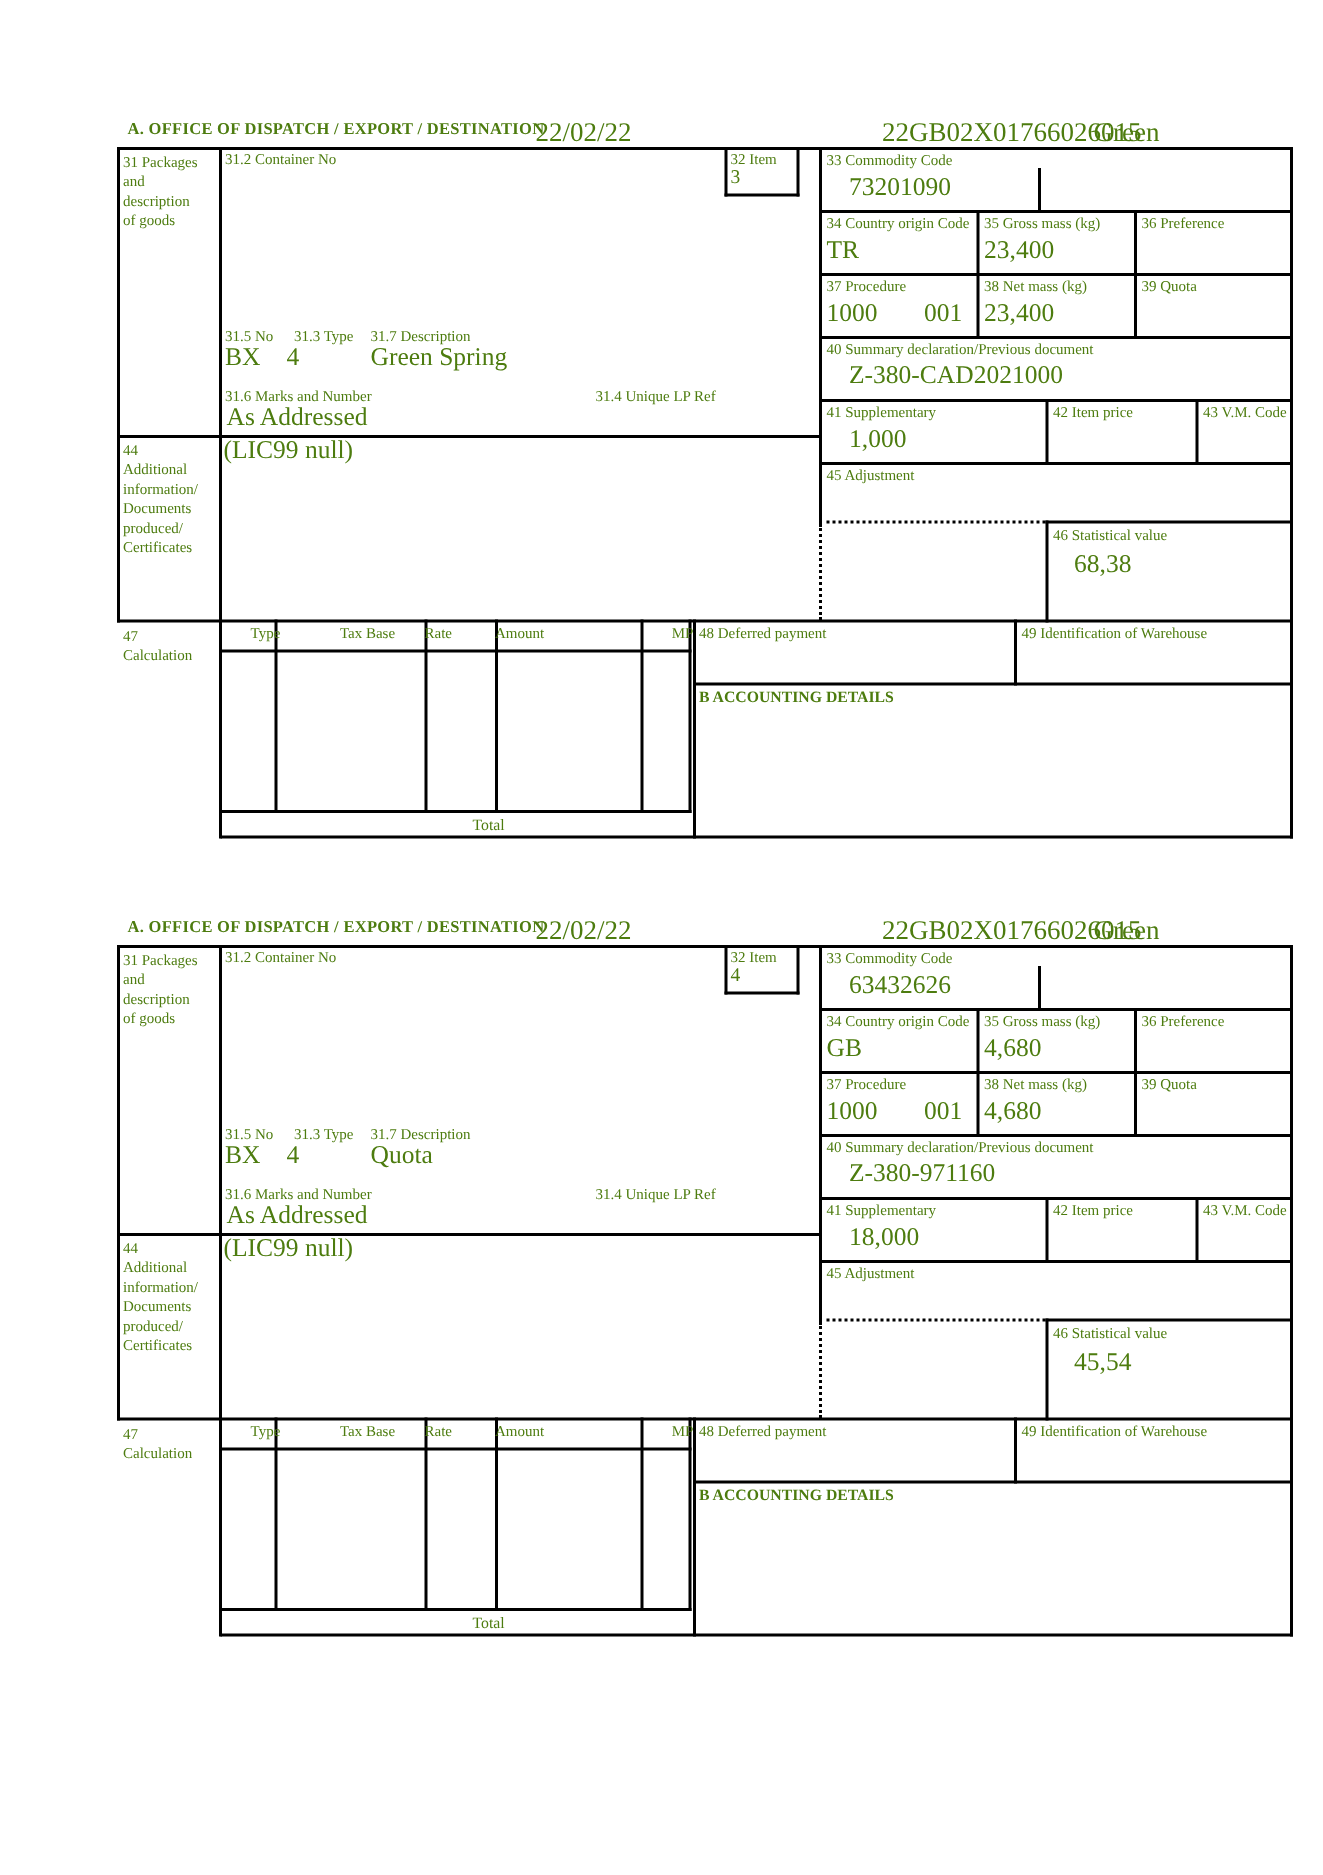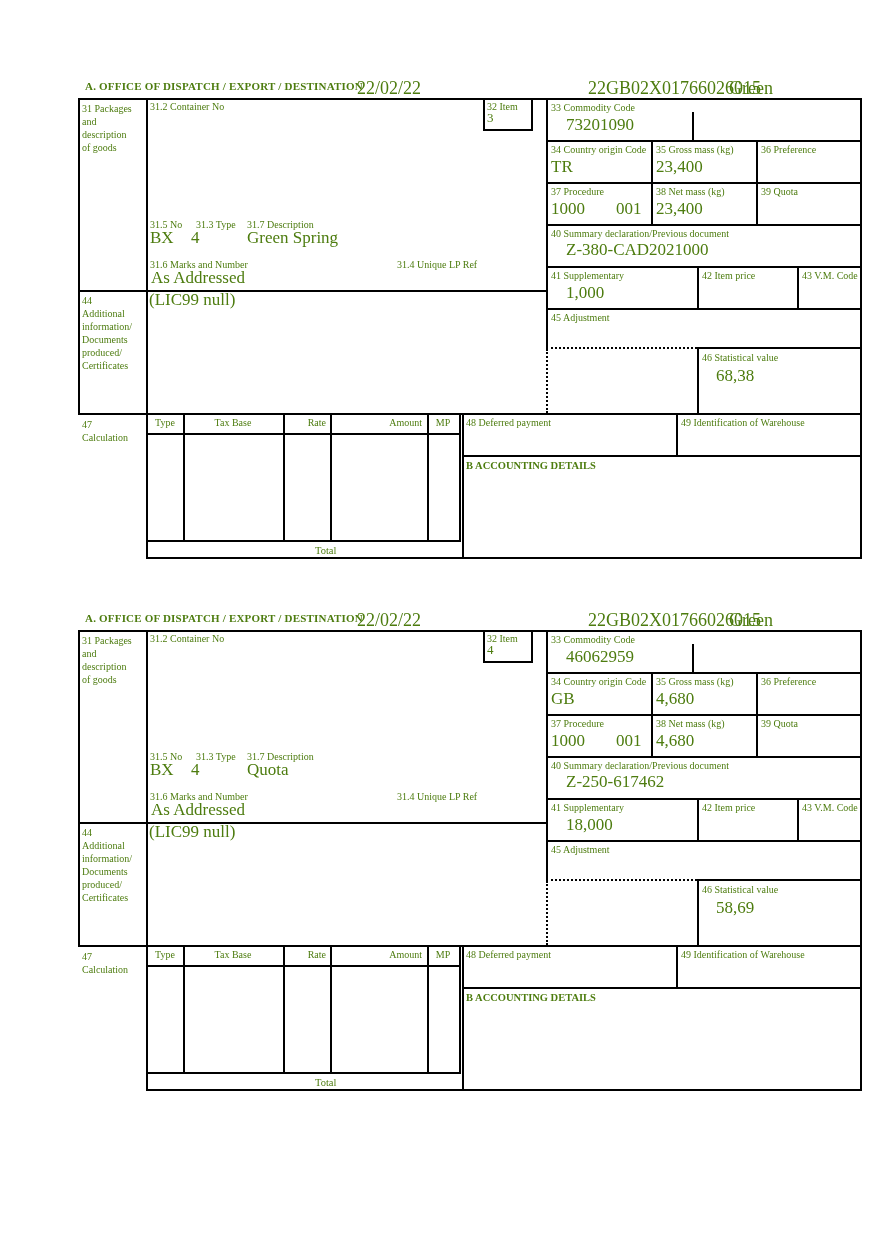--- a/index.html
+++ b/index.html
@@ -9,22 +9,22 @@
   .ln{position:absolute;background:#000;display:block;}
   .dh{background:none;height:0 !important;border-top:2px dotted #000;}
   .dv{background:none;width:0 !important;border-left:2px dotted #000;}
   .lbl{position:absolute;font-size:10px;line-height:11px;white-space:nowrap;}
   .pre{white-space:pre-line;line-height:13px;}
   .val{position:absolute;font-size:17px;line-height:16px;white-space:nowrap;}
   .val-sm{position:absolute;font-size:13px;line-height:14px;white-space:nowrap;}
   .hdr-a{position:absolute;font-size:11px;font-weight:700;letter-spacing:.2px;white-space:nowrap;}
   .hdr-v{position:absolute;font-size:18px;white-space:nowrap;}
   .b{font-weight:700;}
-  .ctr{text-align:center;}
-  .rgt{text-align:right;}
+  .ctr{text-align:center;margin-left:12px;}
+  .rgt{}
 </style>
 </head>
 <body>
 
 <div class="page">
 
   <section class="sad-section" style="top:0">
 
     <span class="hdr-a" style="left:85px;top:80px">A.  OFFICE OF DISPATCH / EXPORT / DESTINATION</span>
     <span class="hdr-v" style="left:357px;top:78px">22/02/22</span>
@@ -198,41 +198,41 @@
     <span class="val" style="left:247px;top:230px">Quota</span>
     <span class="lbl" style="left:150px;top:259px">31.6 Marks and Number</span>
     <span class="lbl" style="left:397px;top:259px">31.4 Unique LP Ref</span>
     <span class="val" style="left:151px;top:270px">As Addressed</span>
     <span class="val" style="left:149px;top:292px">(LIC99 null)</span>
 
     <span class="lbl" style="left:487px;top:101px">32 Item</span>
     <span class="val-sm" style="left:487px;top:111px">4</span>
 
     <span class="lbl" style="left:551px;top:102px">33 Commodity Code</span>
-    <span class="val" style="left:566px;top:117px">46062959</span>
+    <span class="val" style="left:566px;top:117px">63432626</span>
     <span class="lbl" style="left:551px;top:144px">34 Country origin Code</span>
     <span class="val" style="left:551px;top:159px">GB</span>
     <span class="lbl" style="left:656px;top:144px">35 Gross mass (kg)</span>
     <span class="val" style="left:656px;top:159px">4,680</span>
     <span class="lbl" style="left:761px;top:144px">36 Preference</span>
     <span class="lbl" style="left:551px;top:186px">37 Procedure</span>
     <span class="val" style="left:551px;top:201px">1000</span>
     <span class="val" style="left:616px;top:201px">001</span>
     <span class="lbl" style="left:656px;top:186px">38 Net mass (kg)</span>
     <span class="val" style="left:656px;top:201px">4,680</span>
     <span class="lbl" style="left:761px;top:186px">39 Quota</span>
     <span class="lbl" style="left:551px;top:228px">40 Summary declaration/Previous document</span>
-    <span class="val" style="left:566px;top:242px">Z-250-617462</span>
+    <span class="val" style="left:566px;top:242px">Z-380-971160</span>
     <span class="lbl" style="left:551px;top:270px">41 Supplementary</span>
     <span class="val" style="left:566px;top:285px">18,000</span>
     <span class="lbl" style="left:702px;top:270px">42 Item price</span>
     <span class="lbl" style="left:802px;top:270px">43 V.M. Code</span>
     <span class="lbl" style="left:551px;top:312px">45 Adjustment</span>
     <span class="lbl" style="left:702px;top:352px">46 Statistical value</span>
-    <span class="val" style="left:716px;top:368px">58,69</span>
+    <span class="val" style="left:716px;top:368px">45,54</span>
 
     <span class="lbl ctr" style="left:147px;top:417px;width:36px">Type</span>
     <span class="lbl ctr" style="left:183px;top:417px;width:100px">Tax Base</span>
     <span class="lbl rgt" style="left:283px;top:417px;width:43px">Rate</span>
     <span class="lbl rgt" style="left:330px;top:417px;width:92px">Amount</span>
     <span class="lbl ctr" style="left:427px;top:417px;width:32px">MP</span>
     <span class="lbl" style="left:315px;top:545px;font-size:10.5px">Total</span>
 
     <span class="lbl" style="left:466px;top:417px">48 Deferred payment</span>
     <span class="lbl" style="left:681px;top:417px">49 Identification of Warehouse</span>

